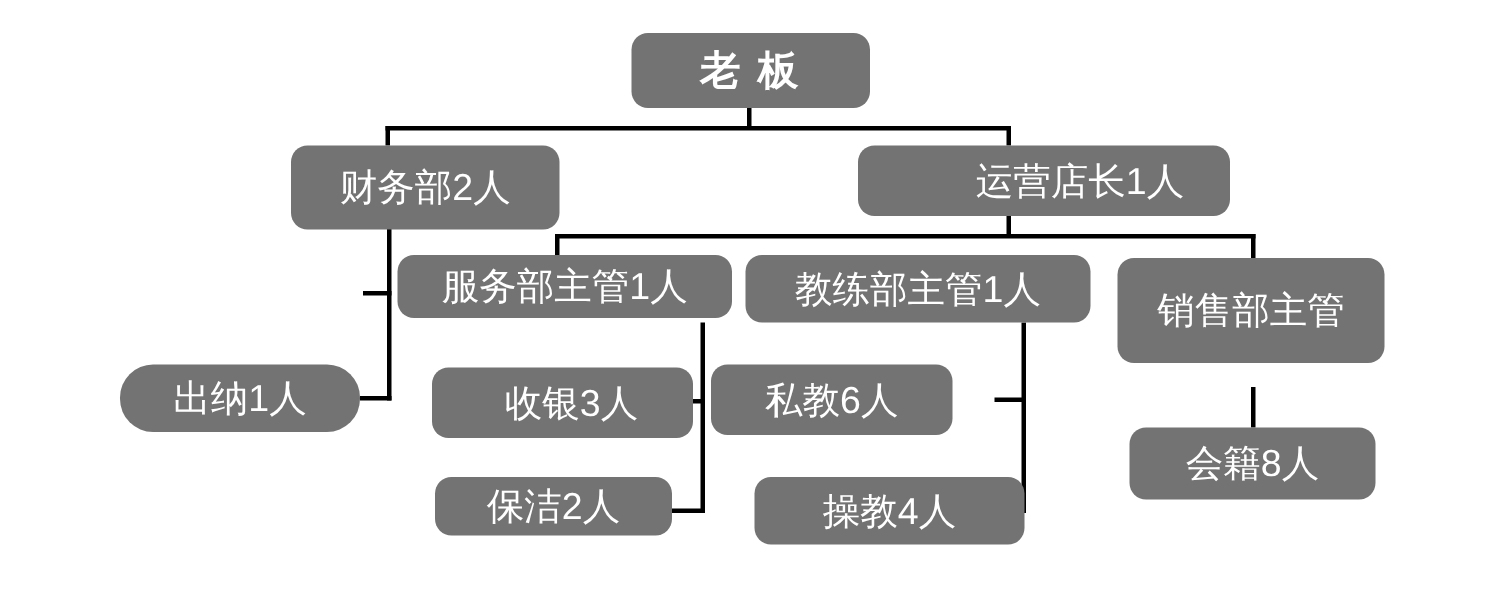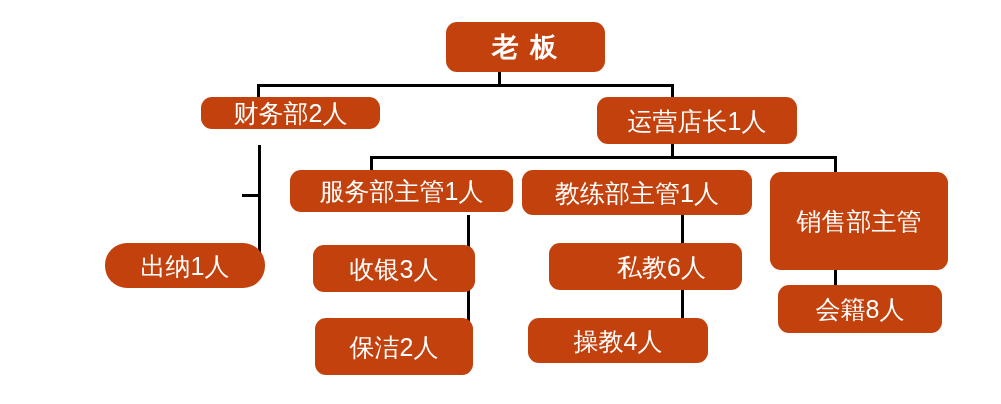--- a/index.html
+++ b/index.html
@@ -6,46 +6,45 @@
   .stage {
     position: relative;
     width: 1001px;
     height: 404px;
     background: #ffffff;
     font-family: "Liberation Sans", sans-serif;
     overflow: hidden;
   }
   .node {
     position: absolute;
-    background: #c2410c;
+    background: #737373;
     color: #ffffff;
     border-radius: 11px;
     display: flex;
     align-items: center;
     justify-content: center;
     text-align: center;
     font-size: 25px;
     line-height: 1.2;
     white-space: nowrap;
-    margin-left: 25px;
   }
   .line { position: absolute; background: #000000; }
 
   
   .n-boss          { left:421px; top:22px;  width:159px; height:50px; font-weight:700; font-size:27px; letter-spacing:2px; }
-  .n-finance-dept  { left:176px; top:97px;  width:179px; height:32px; }
-  .n-operations    { left:572px; top:97px;  width:200px; height:47px; }
+  .n-finance-dept  { left:194px; top:97px;  width:179px; height:56px; }
+  .n-operations    { left:572px; top:97px;  width:200px; height:47px;padding-left:48px; }
   .n-finance       { left:78px;  top:172px; width:164px; height:45px; }
   .n-cashier-acct  { left:80px;  top:243px; width:160px; height:45px;border-radius:22px; }
   .n-service-sup   { left:265px; top:170px; width:223px; height:42px; }
   .n-coach-sup     { left:497px; top:170px; width:230px; height:45px; }
-  .n-sales-sup     { left:745px; top:172px; width:178px; height:98px; flex-direction:column; line-height:1.45; }
-  .n-cashier       { left:288px; top:245px; width:162px; height:47px; }
-  .n-cleaning      { left:290px; top:318px; width:158px; height:57px; }
-  .n-personal      { left:524px; top:243px; width:161px; height:47px;padding-left:32px; }
+  .n-sales-sup     { left:745px; top:172px; width:178px; height:70px; flex-direction:column; line-height:1.45; }
+  .n-cashier       { left:288px; top:245px; width:162px; height:47px;padding-left:12px; }
+  .n-cleaning      { left:290px; top:318px; width:158px; height:39px; }
+  .n-personal      { left:474px; top:243px; width:161px; height:47px; }
   .n-group         { left:503px; top:318px; width:180px; height:45px; }
   .n-membership    { left:753px; top:285px; width:164px; height:48px; }
 
   
   .l-boss-stem         { left:498px; top:72px;  width:3px;   height:14px; }
   .l-level2-hbar       { left:257px; top:84px;  width:417px; height:3px;  }
   .l-finance-dept-drop { left:257px; top:84px;  width:3px;   height:13px; }
   .l-operations-drop   { left:671px; top:84px;  width:3px;   height:13px; }
   .l-finance-dept-stem { left:258px; top:145px; width:3px;   height:122px;}
   .l-finance-stub      { left:242px; top:194px; width:19px;  height:3px;  }

